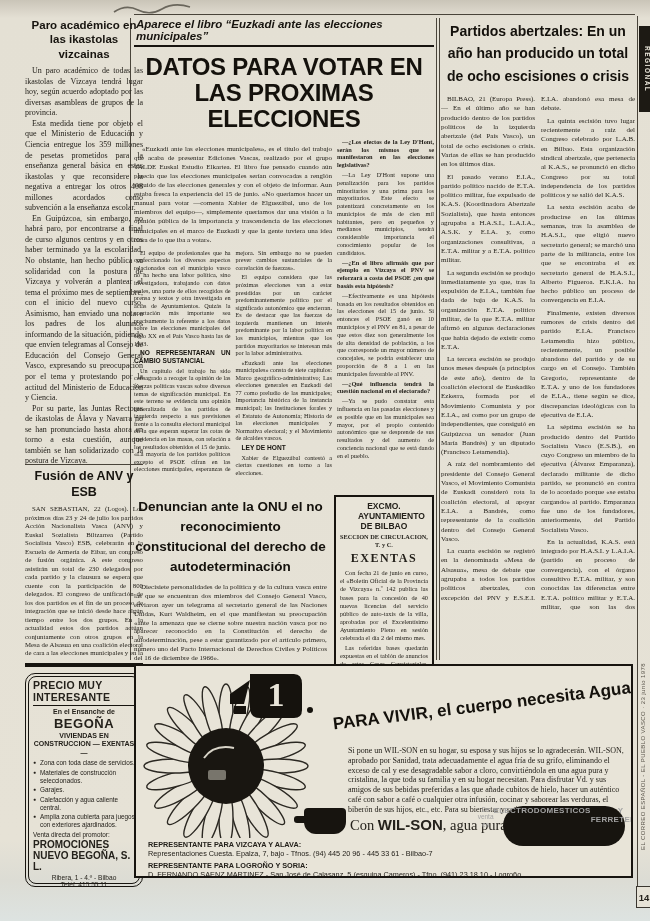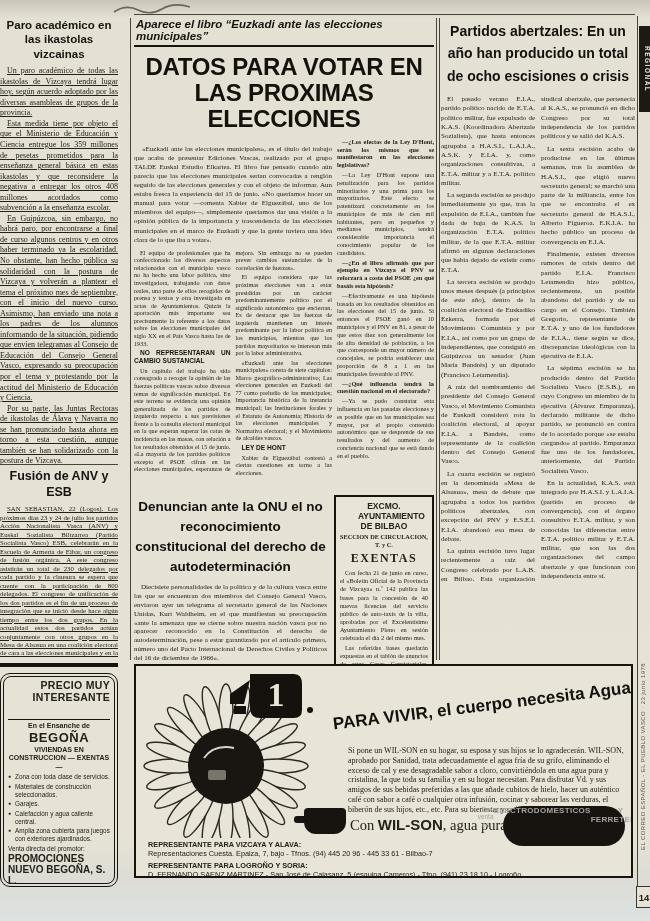--- a/index.html
+++ b/index.html
@@ -3,35 +3,35 @@
 <meta charset="utf-8">
 <style>
   html,body{margin:0;padding:0;background:#b9b5a9;}
   .sheet{position:relative;width:650px;height:921px;margin:0 auto;overflow:hidden;
     background:linear-gradient(180deg,#cac5b8 0,#e4e0d4 18px,#e6e2d6 840px,#dcdcd4 880px,#dde3e1 921px);
     font-family:"Liberation Serif",serif;color:#24211b;}
   .vrule{position:absolute;width:1px;background:#49443a;}
   .hrule{position:absolute;height:1px;background:#49443a;}
 
   
-  #leftcol{position:absolute;left:0;top:18px;width:118px;}
+  #leftcol{position:absolute;left:25px;top:18px;width:118px;}
   .art-title{font-family:"Liberation Sans",sans-serif;font-weight:bold;text-align:center;
     font-size:11.5px;line-height:1.25;margin:0 0 5px 0;color:#17140f;}
-  .smallbody p{margin:0;text-align:justify;text-indent:7px;text-decoration:underline;}
+  .smallbody p{margin:0;text-align:justify;text-indent:7px;}
   #paro{height:446px;overflow:hidden;font-size:8px;line-height:1.32;}
   #fusion{height:190px;overflow:hidden;font-size:6.8px;line-height:1.25;border-top:1px solid #49443a;padding-top:4px;}
   #fusion .art-title{font-size:12.5px;}
   .leftbar{height:4px;background:#17140f;margin:4px 0 6px 0;}
 
   
   #begona{height:208px;border:1.5px solid #17140f;border-radius:10px;padding:2px;overflow:hidden;}
   #begona .inner{border:1.5px solid #17140f;border-radius:8px;height:100%;padding:3px 4px;box-sizing:border-box;
     font-family:"Liberation Sans",sans-serif;}
-  .beg-head{font-weight:bold;font-size:10.5px;text-align:right;line-height:1.1;letter-spacing:.3px;
-    border-bottom:1.5px solid #17140f;padding-bottom:16px;margin-bottom:2px;}
+  .beg-head{font-weight:bold;font-size:10.5px;text-align:left;line-height:1.1;letter-spacing:.3px;
+    border-bottom:1.5px solid #17140f;padding-bottom:2px;margin-bottom:2px;}
   .beg-sub{font-size:7px;text-align:center;font-weight:bold;}
   .beg-name{font-size:13px;font-weight:bold;text-align:center;letter-spacing:.5px;margin:1px 0;}
   .beg-type{font-size:7px;font-weight:bold;text-align:center;line-height:1.2;margin-bottom:2px;}
   .beg-list{list-style:none;margin:0;padding:0;font-size:6.4px;line-height:1.25;}
   .beg-list li{margin:1.5px 0;padding-left:7px;position:relative;text-align:left;}
   .beg-list li::before{content:"●";position:absolute;left:0;top:0;font-size:5px;}
   .beg-venta{font-size:6.4px;margin-top:2px;}
   .beg-promo{font-size:10px;font-weight:bold;line-height:1.1;margin-top:1px;}
   .beg-addr{font-size:6.6px;text-align:center;margin-top:2px;}
   .beg-tel{font-size:6.6px;text-align:center;}
@@ -200,20 +200,21 @@
           <p>Las referidas bases quedarán expuestas en el tablón de anuncios de estas Casas Consistoriales, pudiendo presentarse las instancias y documentos en el Registro General de la Corporación, finalizando el plazo de admisión el día 14 de julio próximo.</p>
 
         </div>
       </div>
     </div>
   </div>
 
   <div id="rightcol">
     <h2 class="part-title">Partidos abertzales: En un año han producido un total de ocho escisiones o crisis</h2>
     <div class="part-body">
+      <p>BILBAO, 21 (Europa Press). — En el último año se han producido dentro de los partidos políticos de la izquierda abertzale (del País Vasco), un total de ocho escisiones o crisis. Varias de ellas se han producido en los últimos días.</p>
       <p>El pasado verano E.I.A., partido político nacido de E.T.A. político militar, fue expulsado de K.A.S. (Koordinadora Abertzale Sozialista), que hasta entonces agrupaba a H.A.S.I., L.A.I.A., A.S.K. y E.I.A. y, como organizaciones consultivas, a E.T.A. militar y a E.T.A. político militar.</p>
       <p>La segunda escisión se produjo inmediatamente ya que, tras la expulsión de E.I.A., también fue dada de baja de K.A.S. la organización E.T.A. político militar, de la que E.T.A. militar afirmó en algunas declaraciones que había dejado de existir como E.T.A.</p>
       <p>La tercera escisión se produjo unos meses después (a principios de este año), dentro de la coalición electoral de Euskadiko Ezkerra, formada por el Movimiento Comunista y por E.I.A., así como por un grupo de independientes, que consiguió en Guipúzcoa un senador (Juan María Bandrés) y un diputado (Francisco Letamendía).</p>
       <p>A raíz del nombramiento del presidente del Consejo General Vasco, el Movimiento Comunista de Euskadi consideró rota la coalición electoral, al apoyar E.I.A. a Bandrés, como representante de la coalición dentro del Consejo General Vasco.</p>
       <p>La cuarta escisión se registró en la denominada «Mesa de Alsasua», mesa de debate que agrupaba a todos los partidos políticos abertzales, con excepción del PNV y E.S.E.I. E.I.A. abandonó esa mesa de debate.</p>
       <p>La quinta escisión tuvo lugar recientemente a raíz del Congreso celebrado por L.A.B. en Bilbao. Esta organización sindical abertzale, que pertenecía al K.A.S., se pronunció en dicho Congreso por su total independencia de los partidos políticos y se salió del K.A.S.</p>
       <p>La sexta escisión acaba de producirse en las últimas semanas, tras la asamblea de H.A.S.I., que eligió nuevo secretario general; se marchó una parte de la militancia, entre los que se encontraba el ex secretario general de H.A.S.I., Alberto Figueroa. E.K.I.A. ha hecho público un proceso de convergencia en E.I.A.</p>
       <p>Finalmente, existen diversos rumores de crisis dentro del partido E.I.A. Francisco Letamendía hizo público, recientemente, un posible abandono del partido y de su cargo en el Consejo. También Gregorio, representante de E.T.A. y uno de los fundadores de E.I.A., tiene según se dice, discrepancias ideológicas con la ejecutiva de E.I.A.</p>
       <p>La séptima escisión se ha producido dentro del Partido Socialista Vasco (E.S.B.), en cuyo Congreso un miembro de la ejecutiva (Álvarez Emparanza), declarado militante de dicho partido, se pronunció en contra de lo acordado porque «se estaba cargando» al partido. Emparanza fue uno de los fundadores, anteriormente, del Partido Socialista Vasco.</p>
       <p>En la actualidad, K.A.S. está integrado por H.A.S.I. y L.A.I.A. (partido en proceso de convergencia), con el órgano consultivo E.T.A. militar, y son conocidas las diferencias entre E.T.A. político militar y E.T.A. militar, que son las dos organizaciones del campo abertzale y que funcionan con independencia entre sí.</p>

